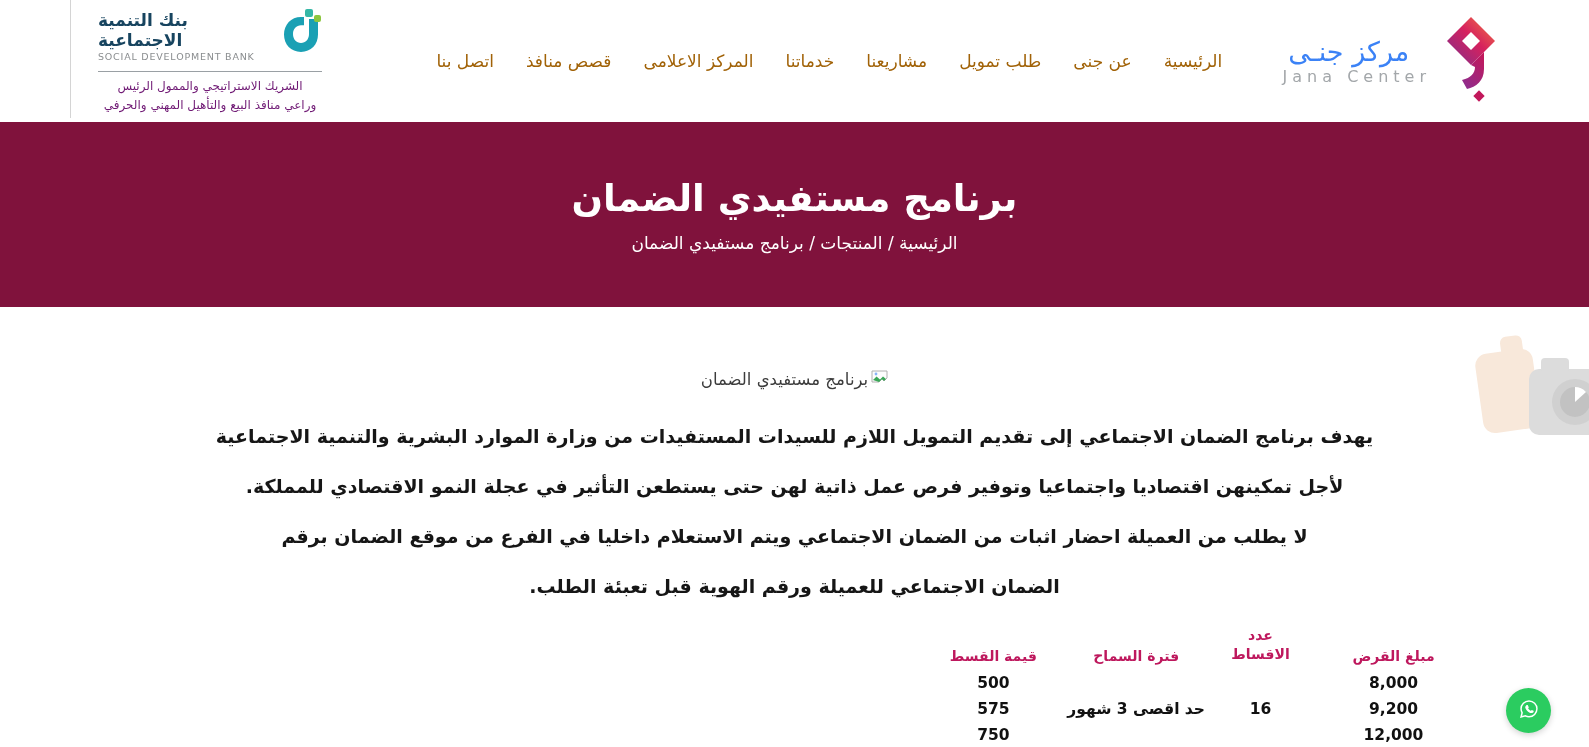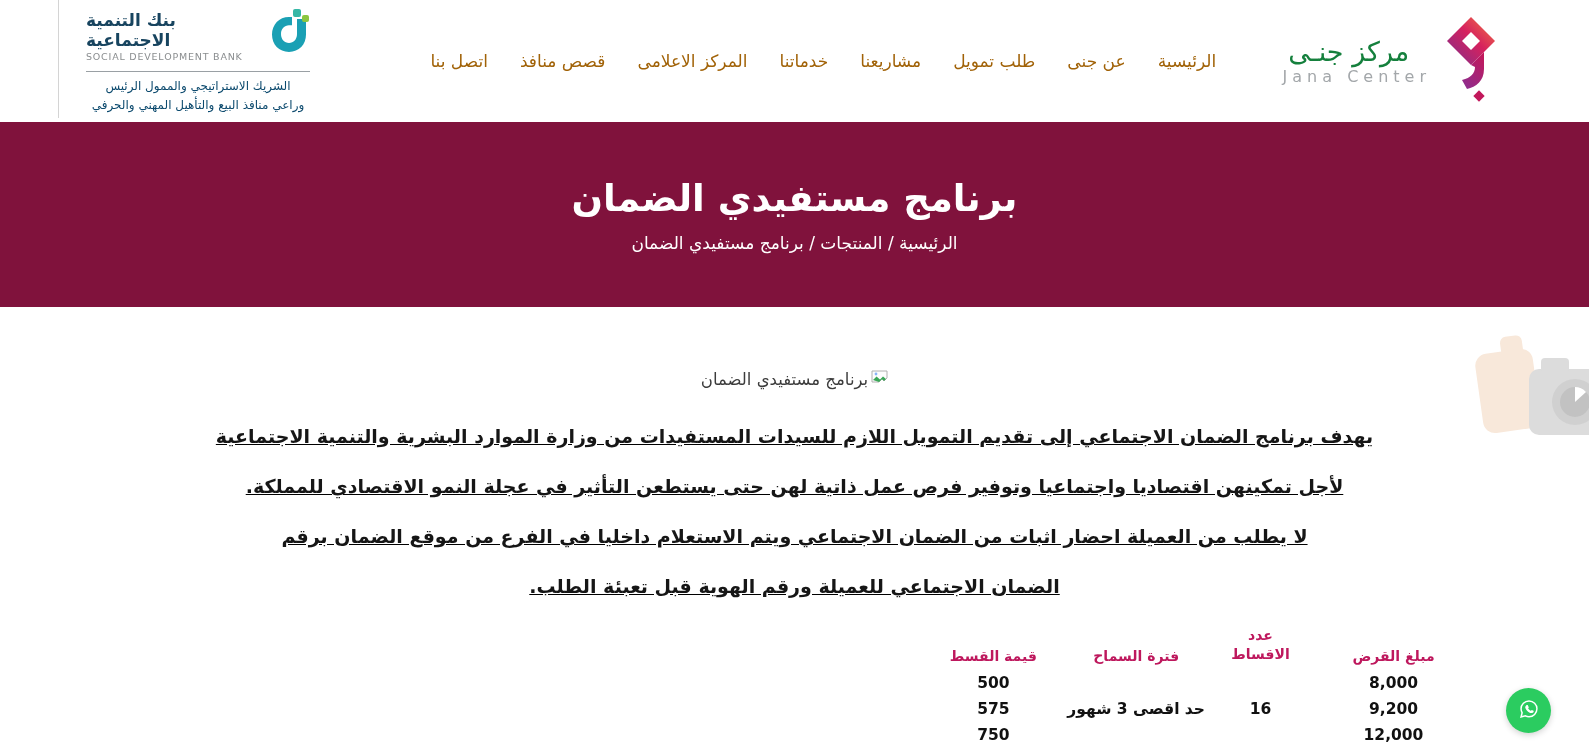--- a/index.html
+++ b/index.html
@@ -6,51 +6,51 @@
   html,body { width:1589px; height:747px; overflow:hidden; background:#fff;
     font-family:"DejaVu Sans", sans-serif; }
   body { direction:rtl; position:relative; }
 
   
   .header { height:122px; background:#fff; display:flex; align-items:center;
     justify-content:space-between; padding:0 92px 0 86px; }
 
   .jana-logo { display:flex; align-items:center; gap:14px; }
   .jana-text { text-align:center; }
-  .jana-ar { font-size:27px; color:#15803d; line-height:1.15; }
+  .jana-ar { font-size:27px; color:#3b82f6; line-height:1.15; }
   .jana-en { font-size:16px; color:#a3a7aa; letter-spacing:5px;margin-left:16px; }
 
   .nav { display:flex; align-items:center; gap:32px; margin-left:70px; }
   .nav a { text-decoration:none; color:#a16207; font-size:17px; white-space:nowrap; cursor:pointer; }
 
-  .sdb-logo { width:224px; position:relative; }
+  .sdb-logo { width:224px; position:relative;margin-left:12px; }
   .sdb-logo::after { content:""; position:absolute; left:-28px; top:-8px; bottom:-4px;
     width:1px; background:#d4d4d4; }
   .sdb-top { display:flex; align-items:center; gap:8px; justify-content:flex-start; }
   .sdb-text { text-align:left; flex:1; }
   .sdb-ar { font-size:17px; color:#17445f; font-weight:bold; line-height:1.2; }
   .sdb-en { font-size:9.5px; color:#8a8d8f; letter-spacing:0.8px; }
   .sdb-divider { height:1px; background:#9aa0a4; margin:7px 0 5px; }
-  .sdb-tagline { color:#0c4a6e; font-size:12px; line-height:1.55; text-align:center; }
+  .sdb-tagline { color:#701a75; font-size:12px; line-height:1.55; text-align:center; }
 
   
   .hero { height:185px; background:#80123c; display:flex; flex-direction:column;
     align-items:center; justify-content:center; gap:13px; }
   .hero-title { color:#fff; font-size:37px; font-weight:bold; }
   .hero-breadcrumb { color:#fff; font-size:17px; cursor:pointer; }
 
   
   .content { position:relative; padding-top:58px; text-align:center; }
 
   .watermark { position:absolute; right:-34px; top:24px; pointer-events:none; }
 
   .broken-image { display:inline-flex; align-items:center; gap:3px;
     font-size:16.5px; color:#3c3c3c; line-height:30px; }
 
-  .paragraphs { margin-top:16px;text-decoration:underline; }
+  .paragraphs { margin-top:16px; }
   .paragraphs .line { line-height:50px; font-weight:bold; font-size:19px;
     color:#161616; white-space:nowrap; }
 
   .loan-table { margin-top:5px; margin-right:118px; border-collapse:collapse;
     table-layout:fixed; }
   .loan-table col.c-loan  { width:155px; }
   .loan-table col.c-count { width:111px; }
   .loan-table col.c-grace { width:110px; }
   .loan-table col.c-value { width:148px; }
   .loan-table th { height:54px; vertical-align:bottom; padding-bottom:6px;

